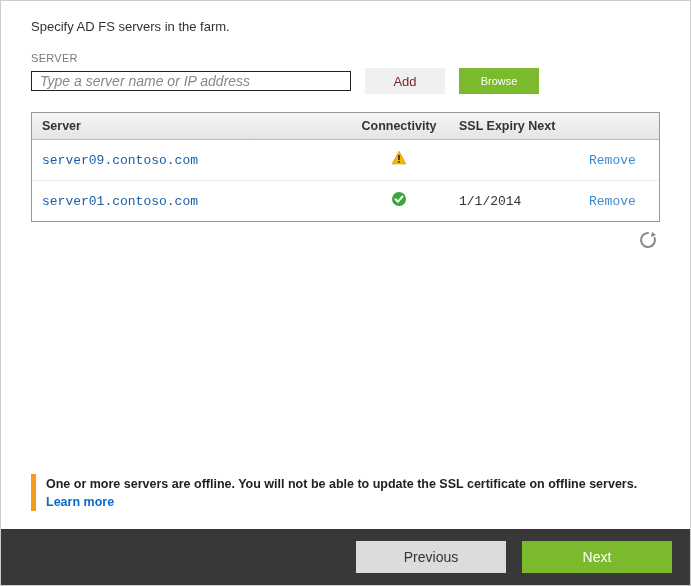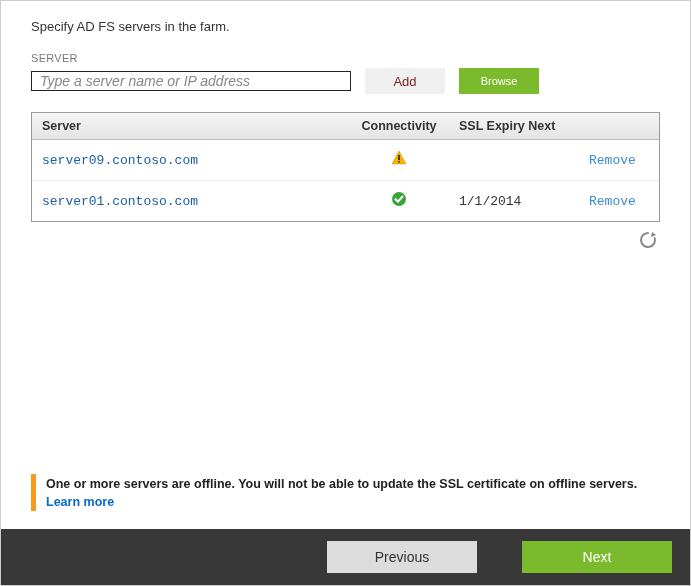--- a/index.html
+++ b/index.html
@@ -154,21 +154,20 @@
     }
     .btn-next {
       width: 150px;
       height: 32px;
       background: #7bba2c;
       border: none;
       color: #fff;
       font-family: inherit;
       font-size: 14px;
       cursor: pointer;
-      margin-left: 29px;
     }
   </style>
 </head>
 <body>
 
 <div class="content">
   <div class="subtitle">Specify AD FS servers in the farm.</div>
 
   <div class="server-label">SERVER</div>
   <div class="input-row">

